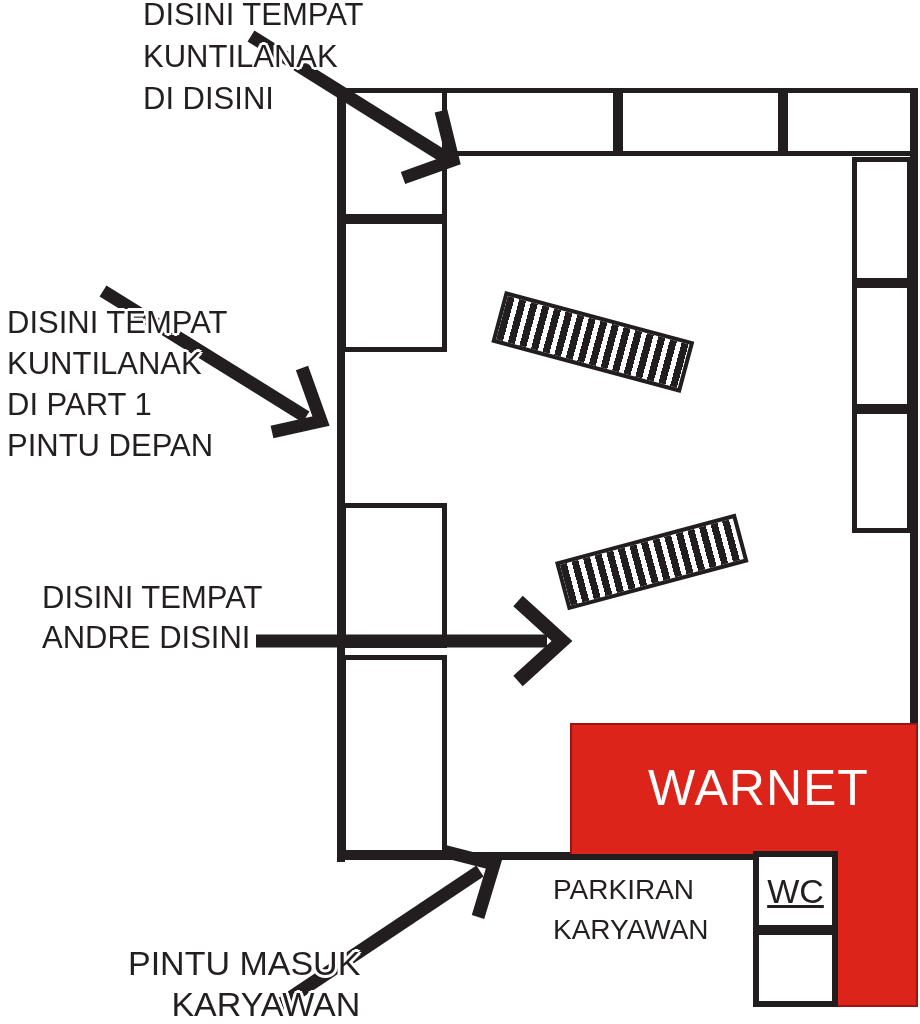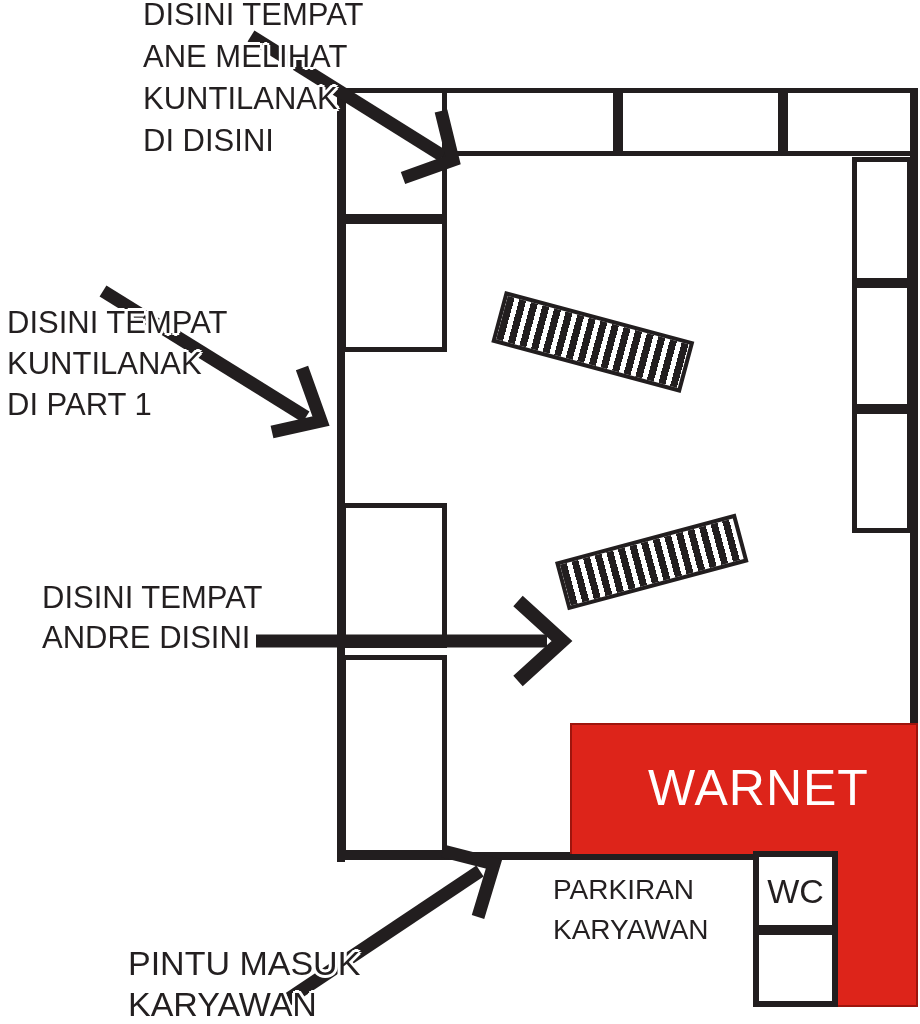--- a/index.html
+++ b/index.html
@@ -54,21 +54,21 @@
   }
   .wc-box{
     position:absolute;
     left:753px;width:85px;
     border:6px solid var(--ink);
     background:#ffffff;
     box-sizing:border-box;
     z-index:3;
     display:flex;align-items:center;justify-content:center;
   }
-  .wc-label{font-size:34px;color:var(--text);}
+  .wc-label{font-size:34px;color:var(--text);text-decoration:underline;}
   .striped{
     position:absolute;
     border:4px solid var(--ink);
     box-sizing:border-box;
     background:repeating-linear-gradient(90deg, var(--ink) 0 7px, #ffffff 7px 12px);
     z-index:2;
   }
   .striped.s1{left:505px;top:291px;width:196px;height:53px;transform:rotate(15deg);transform-origin:top left;}
   .striped.s2{left:555px;top:562px;width:187px;height:50px;transform:rotate(-15deg);transform-origin:top left;}
   .arrow-layer{position:absolute;left:0;top:0;z-index:4;pointer-events:none;}
@@ -78,21 +78,21 @@
     z-index:5;
     white-space:nowrap;
     color:var(--text);
     text-shadow:
       -3px 0 0 #fff, 3px 0 0 #fff, 0 -3px 0 #fff, 0 3px 0 #fff,
       -2px -2px 0 #fff, 2px -2px 0 #fff, -2px 2px 0 #fff, 2px 2px 0 #fff;
   }
   .note.n1{left:143px;top:-6px;font-size:31px;line-height:42px;}
   .note.n2{left:7px;top:302px;font-size:31px;line-height:41px;}
   .note.n3{left:42px;top:578px;font-size:31px;line-height:40px;}
-  .note.n4{left:128px;top:943px;font-size:34px;line-height:41px;}
+  .note.n4{left:128px;top:943px;font-size:34px;line-height:41px;text-align:right;}
   .parkiran{
     position:absolute;
     left:553px;top:870px;
     font-size:28px;line-height:40px;
     white-space:nowrap;
     z-index:3;
     color:var(--text);
   }
 </style>
 </head>
@@ -150,29 +150,29 @@
       <path d="M518,601 L562,641 L518,681" stroke-width="14"></path>
     </g>
     <g>
       <path d="M278,1006 L480,871" stroke-width="13"></path>
       <path d="M443,851 L494,864 L478,917" stroke-width="13"></path>
     </g>
   </svg>
 
   <div class="note n1">
     <div>DISINI TEMPAT</div>
-    <div>ANE MELIHAT</div>
     <div>KUNTILANAK</div>
     <div>DI DISINI</div>
   </div>
 
   <div class="note n2">
     <div>DISINI TEMPAT</div>
     <div>KUNTILANAK</div>
     <div>DI PART 1</div>
+    <div>PINTU DEPAN</div>
   </div>
 
   <div class="note n3">
     <div>DISINI TEMPAT</div>
     <div>ANDRE DISINI</div>
   </div>
 
   <div class="note n4">
     <div>PINTU MASUK</div>
     <div>KARYAWAN</div>

